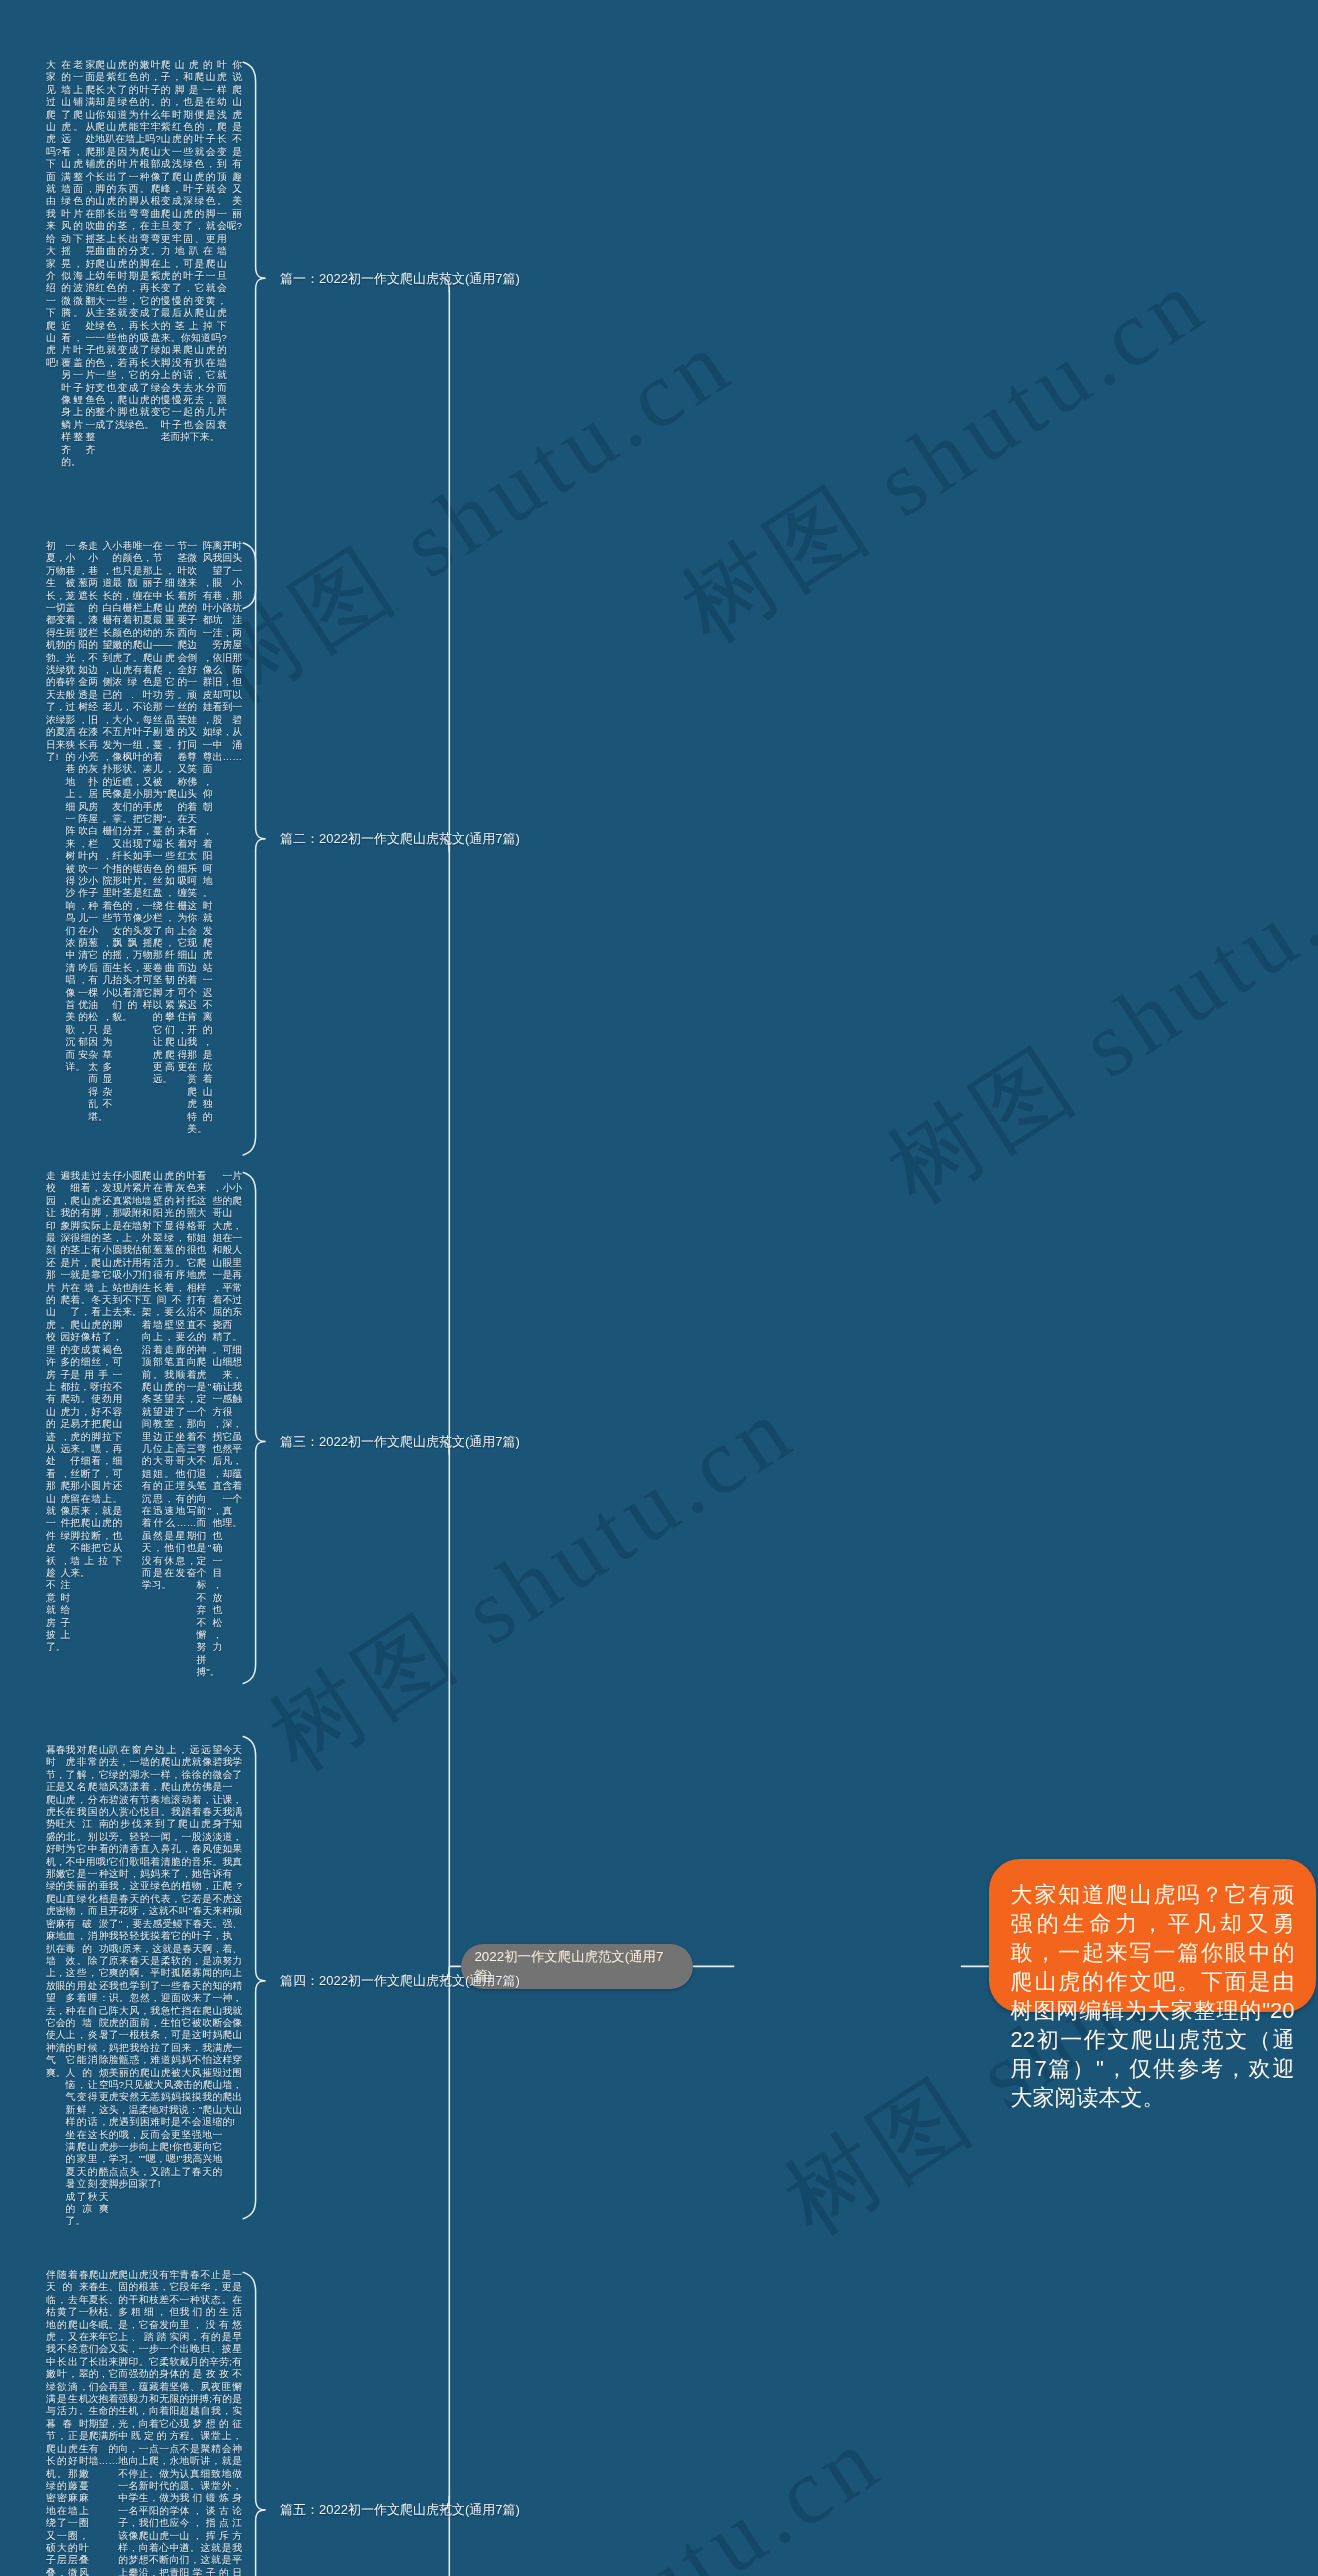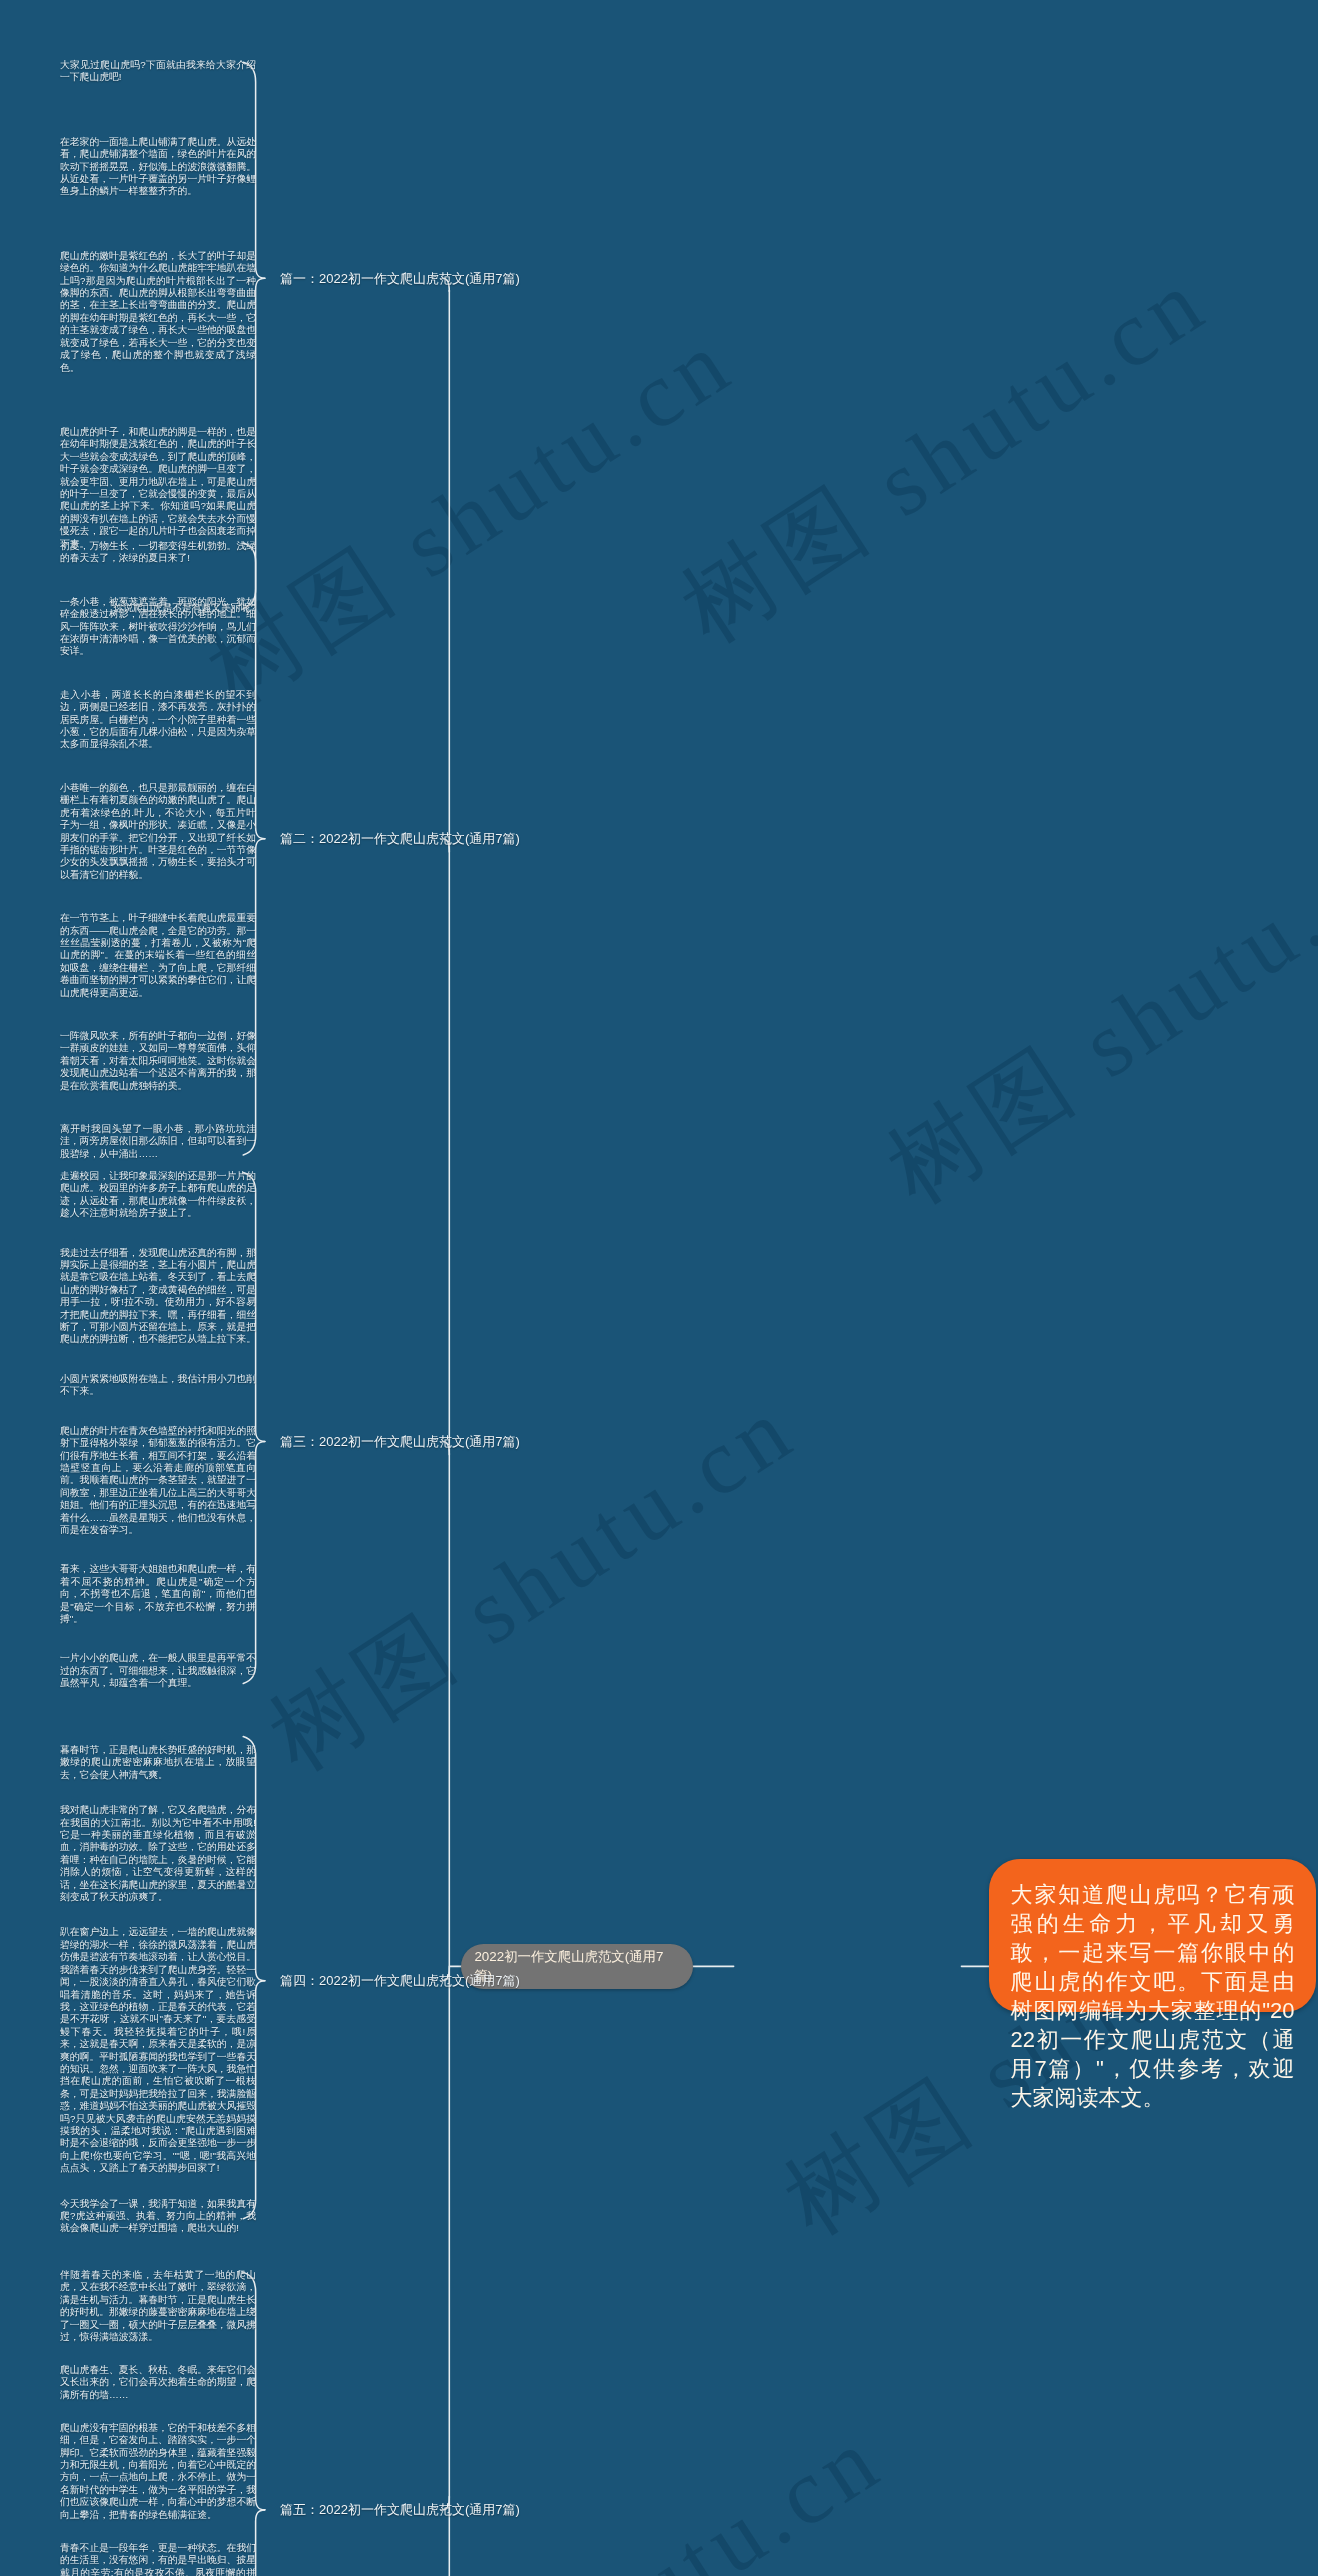--- a/index.html
+++ b/index.html
@@ -18,24 +18,23 @@
     font-size:93px;
     letter-spacing:7.2px;
     color:#0a3856;
     opacity:.42;
     transform:rotate(-33deg);
     white-space:nowrap;
     pointer-events:none;
   }
   .section{
     position:absolute;
-    left:60px;
+    left:46px;
     width:196px;
     display:flex;
-    flex-direction:column;
   }
   .para{
     color:#EAF1F5;
     font-size:9.8px;
     line-height:12.4px;
     text-align:justify;
     text-shadow:0 1px 1.5px rgba(0,0,0,.4);
     word-break:break-all;
   }
   .para.right{text-align:right;}

